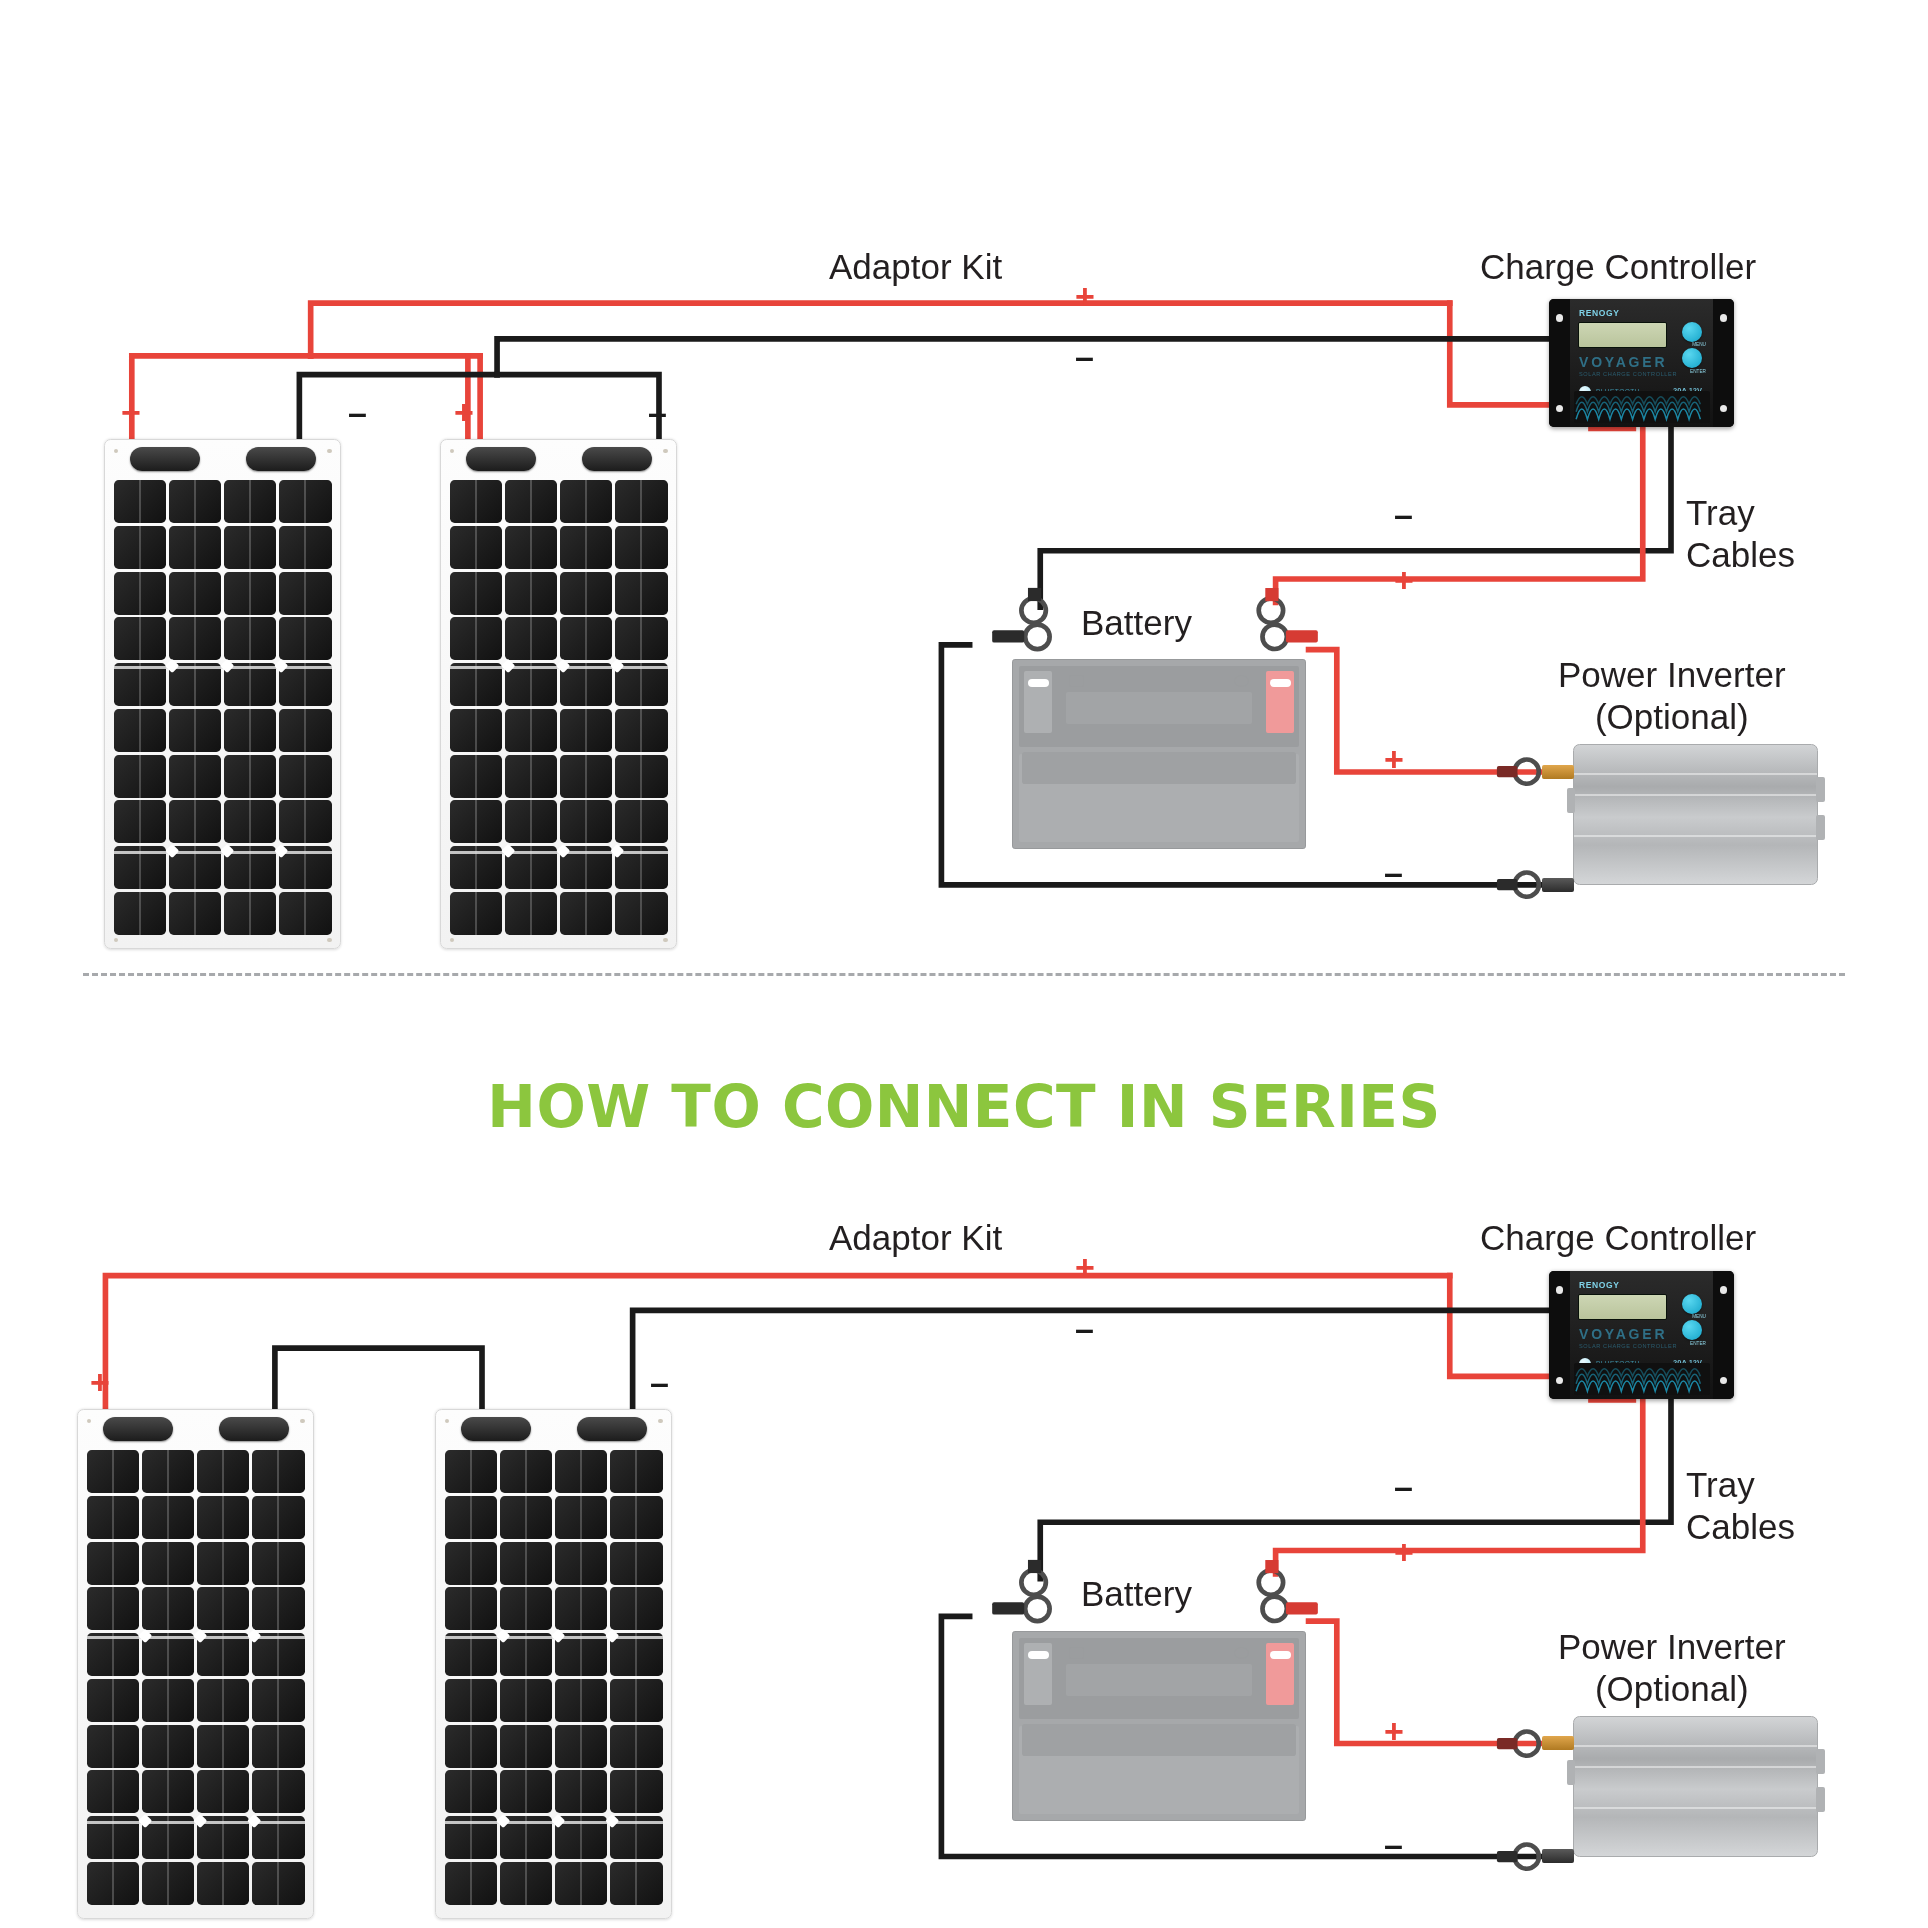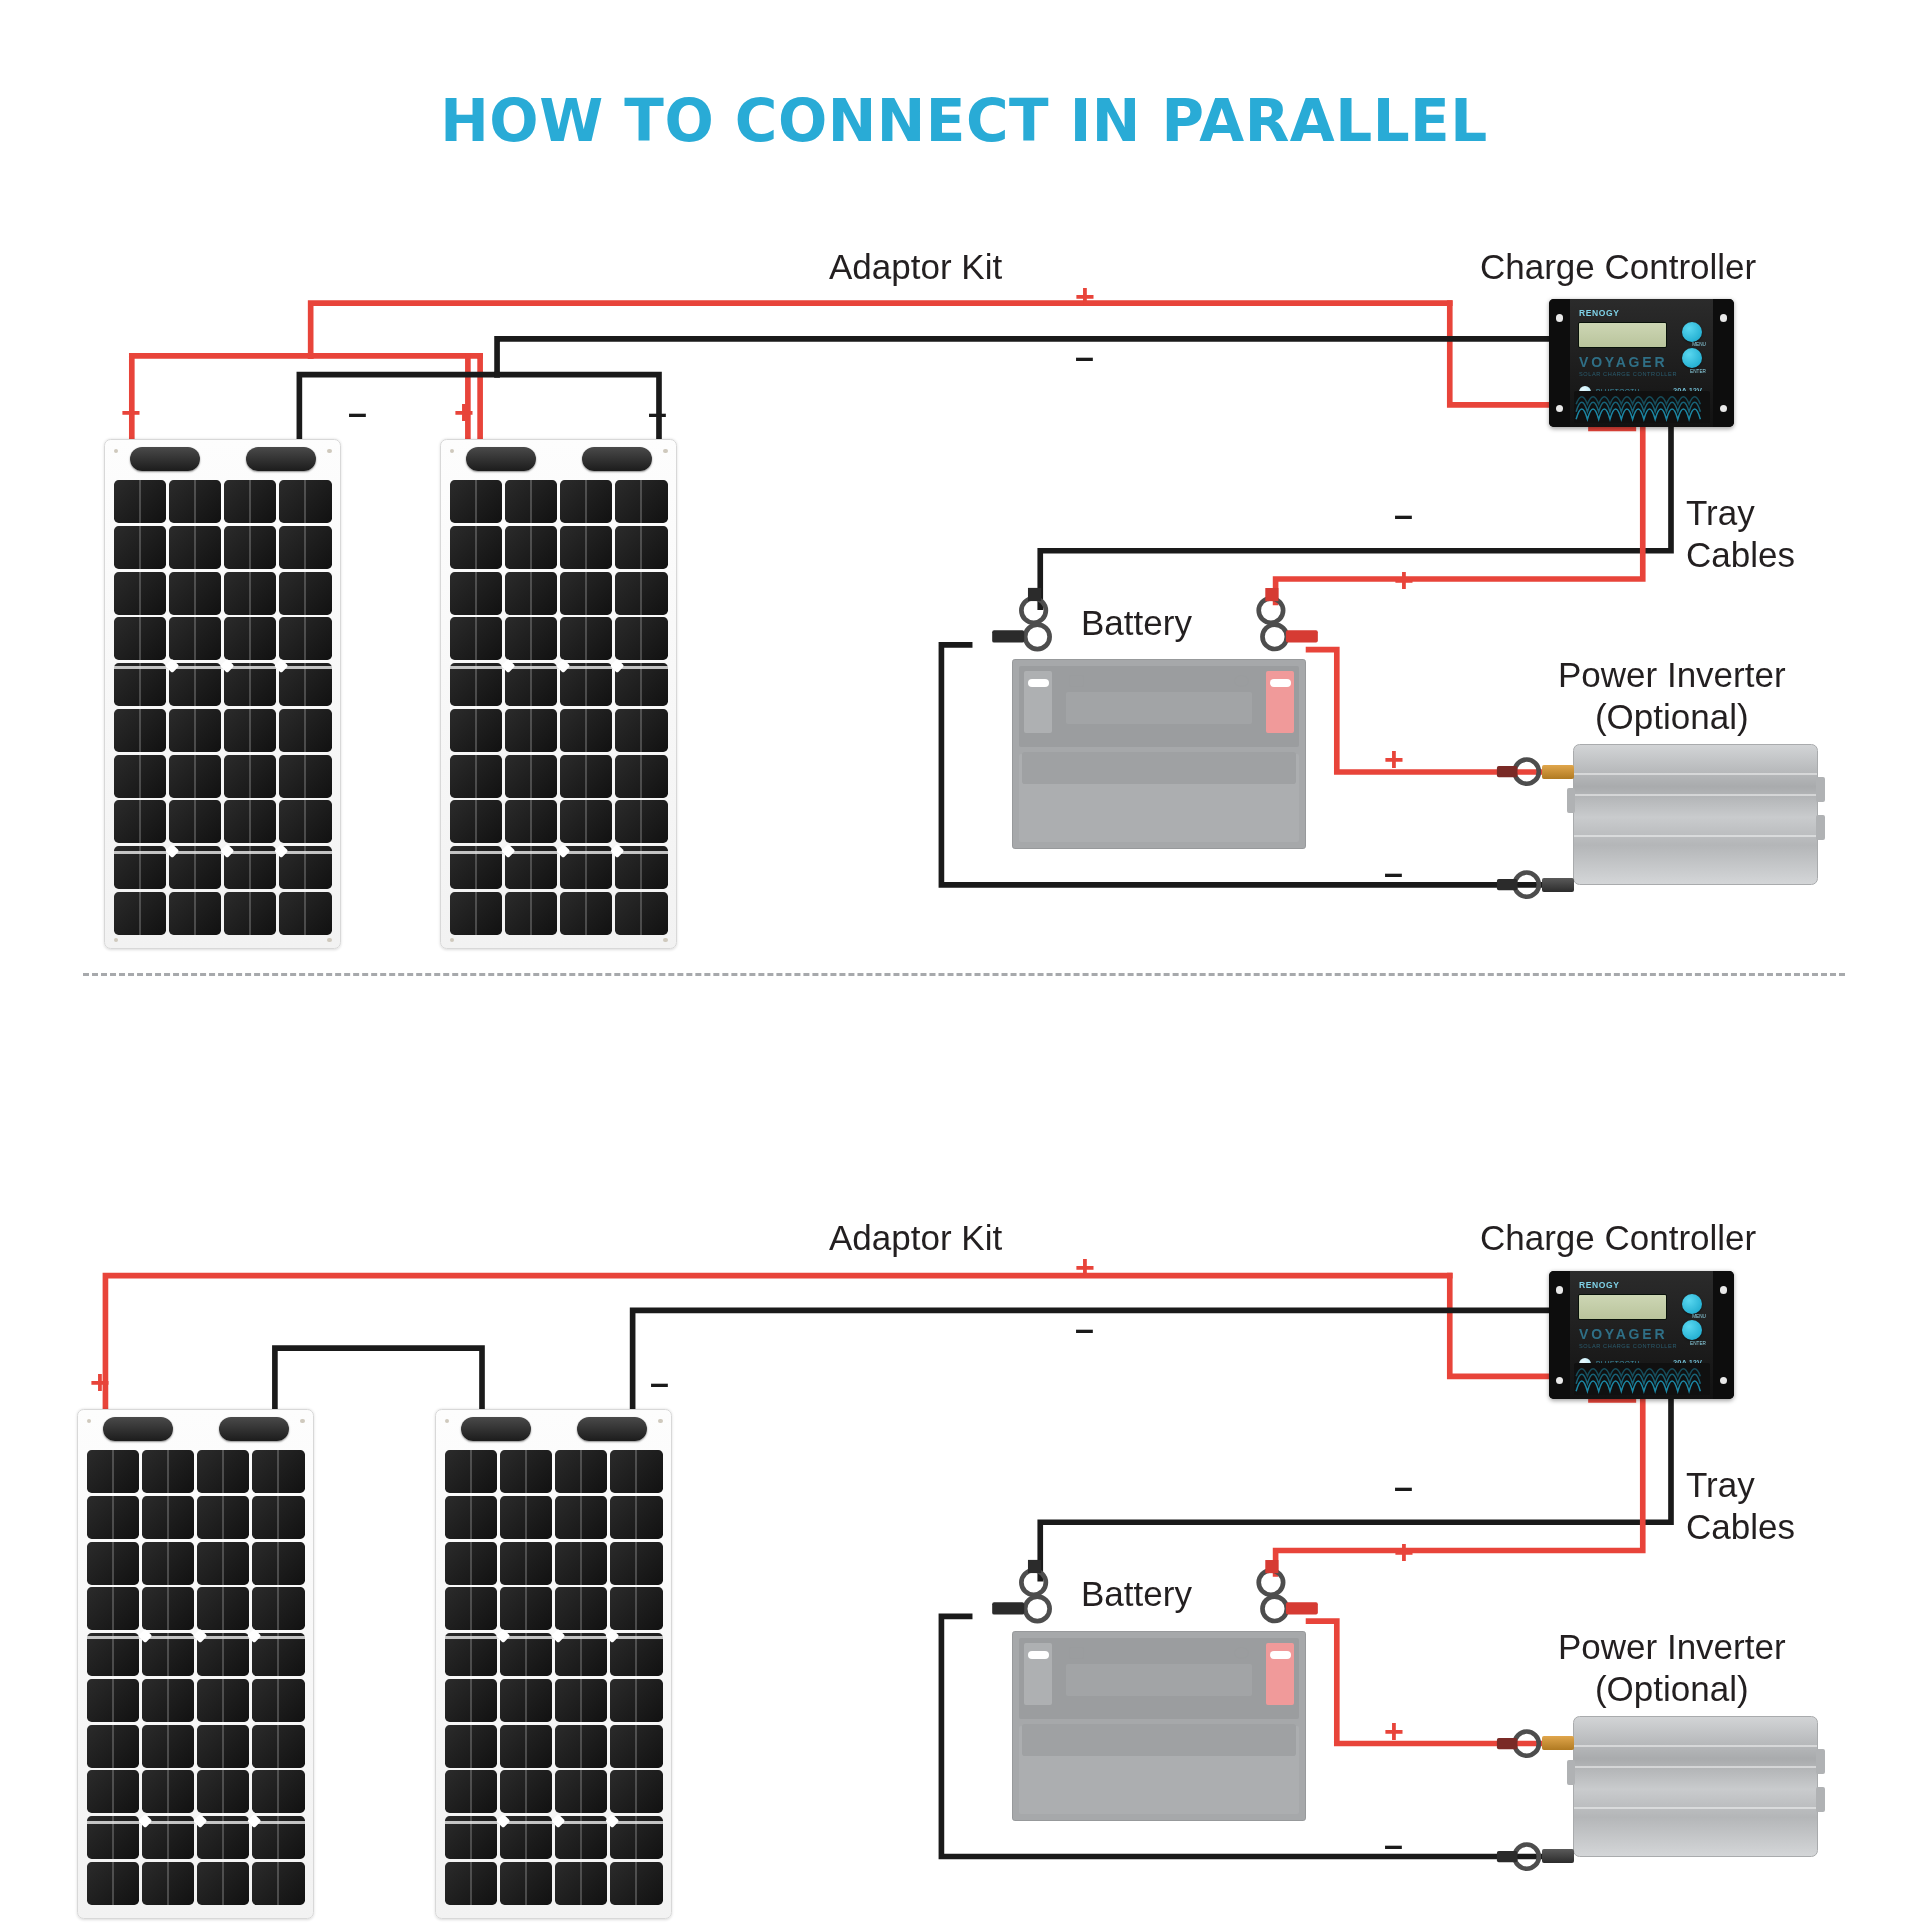--- a/index.html
+++ b/index.html
@@ -80,21 +80,21 @@
   .post.gold{background:linear-gradient(180deg,#e0a64c,#b07a22);}
   .post.dark{background:linear-gradient(180deg,#5a5a5a,#2c2c2c);}
   .divider{position:absolute;left:83px;right:83px;top:973px;height:0;
            border-top:3.8px dashed #a7a9ac;}
 </style>
 </head>
 <body>
 
 <div class="stage">
 
-  <div class="title parallel">HOW TO CONNECT IN PARALLEL</div>
+  <div class="title series">HOW TO CONNECT IN SERIES</div>
   <div class="divider"></div>
 
   <svg class="wires" viewBox="0 0 2048 2048">
     <g fill="none" stroke-width="6" stroke-linecap="square">
 
       <g stroke="#E8443A">
         <path d="M140 470 L140 378 L330 378"></path>
         <path d="M330 378 L330 322 L1540 322"></path>
         <path d="M330 378 L510 378 L510 470"></path>
         <path d="M510 378 L510 378"></path>

